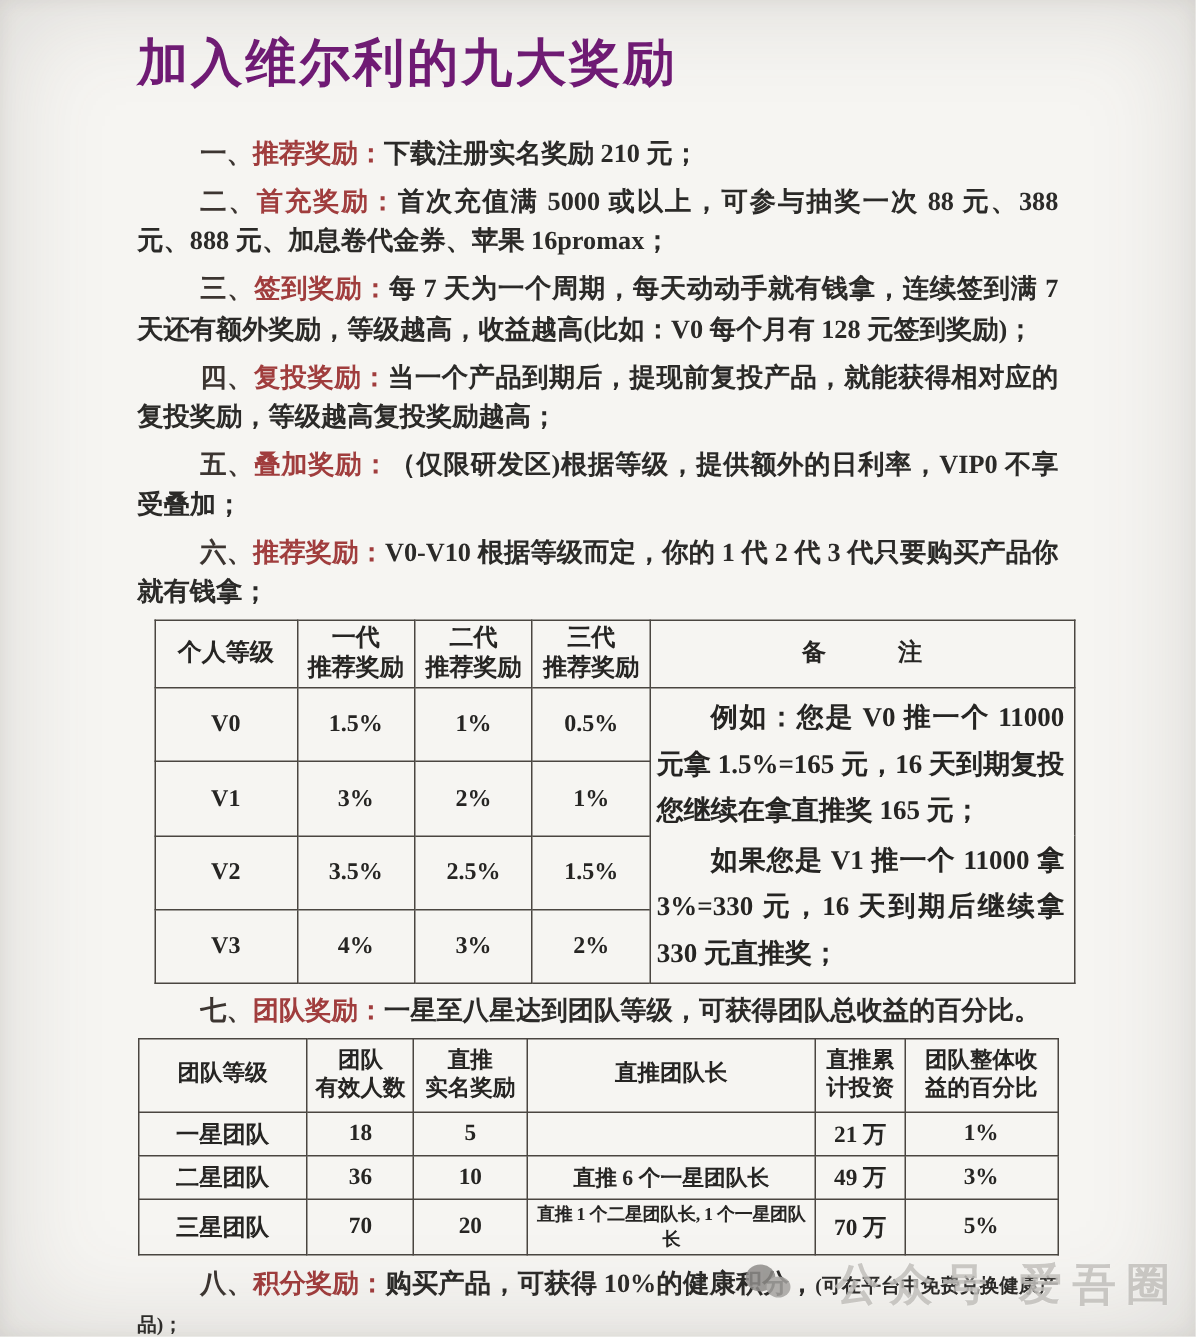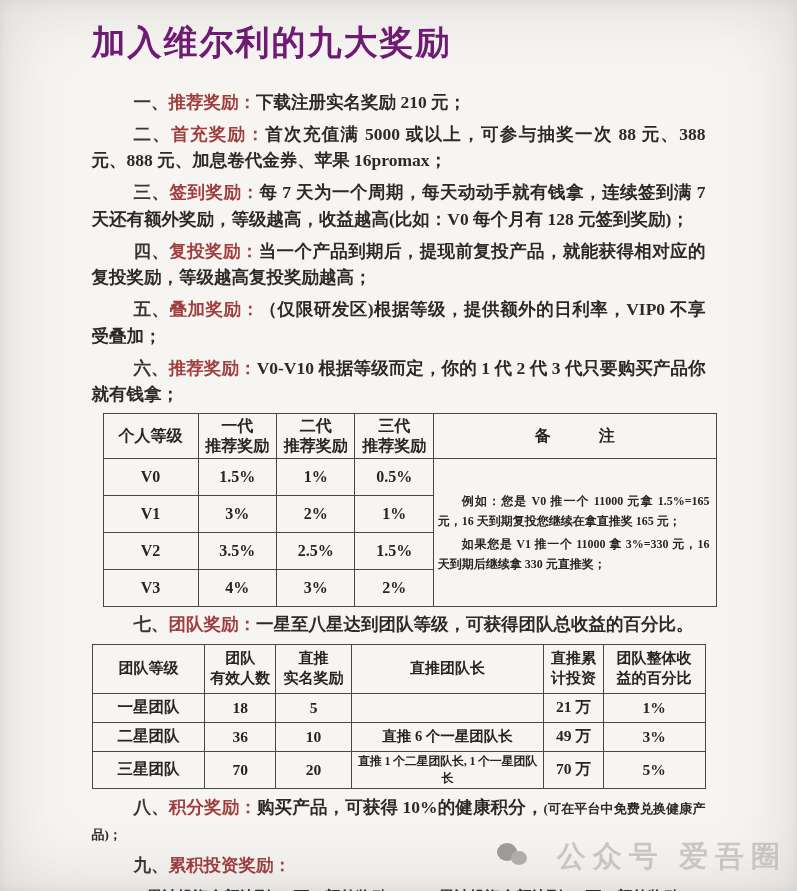--- a/index.html
+++ b/index.html
@@ -34,21 +34,21 @@
   .pre{white-space:pre-line;}
   
   .referral{margin:4px 0 4px 11px;}
   .referral th{font-size:16px;line-height:1.25;height:42px;}
   .referral td{font-size:16px;height:34px;}
   .referral col.c-level{width:15.5%;}
   .referral col.c-gen{width:12.8%;}
   .referral col.c-remark{width:46.1%;}
   td.remark-cell{text-align:left;padding:2px 6px 2px 4px;}
   .remark-cell p{
-    margin:2px 0;font-size:12px;line-height:1.72;text-indent:2em;
+    margin:2px 0;font-size:18px;line-height:1.72;text-indent:2em;
     text-align:justify;font-weight:bold;
   }
   
   .team{margin:5px 0 5px 0;}
   .team th{font-size:15px;line-height:1.3;height:46px;}
   .team td{font-size:15.5px;height:26px;}
   .team col.c1{width:18.4%;}
   .team col.c2{width:11.6%;}
   .team col.c3{width:12.3%;}
   .team col.c4{width:31.4%;}

